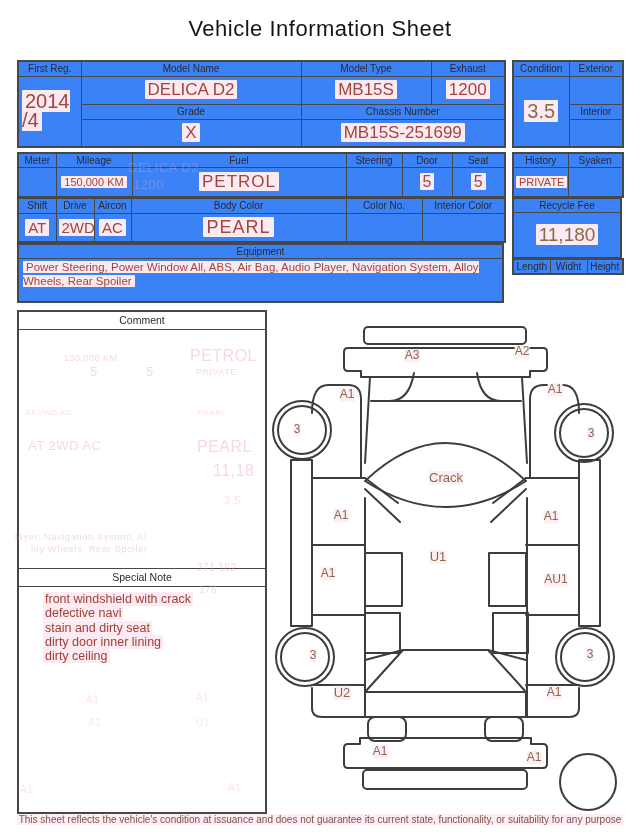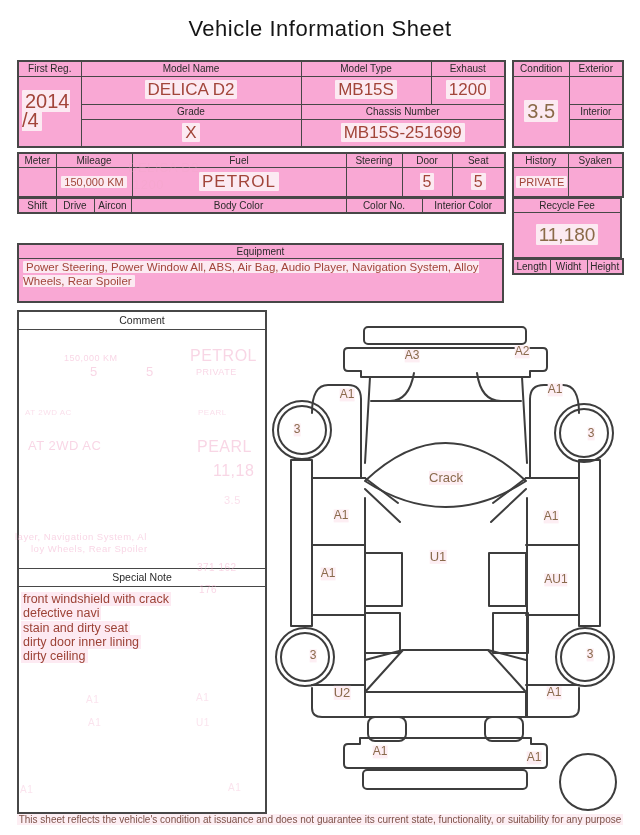--- a/index.html
+++ b/index.html
@@ -4,21 +4,21 @@
 <style>
   html,body{margin:0;padding:0;}
   body{
     width:640px;height:835px;position:relative;background:#ffffff;
     font-family:"Liberation Sans", sans-serif;color:#222;overflow:hidden;
   }
   .title{
     position:absolute;top:16px;left:0;width:640px;text-align:center;
     font-size:22px;color:#151515;letter-spacing:.5px;
   }
-  table{border-collapse:collapse;table-layout:fixed;position:absolute;background:#f9a8d4;}
+  table{border-collapse:collapse;table-layout:fixed;position:absolute;background:#3b82f6;}
   table, td, th{border:1px solid #474747;}
   table{border-width:2px;}
   th{font-weight:normal;font-size:10px;color:#2a2a2a;padding:1px 2px;white-space:nowrap;overflow:hidden;}
   td{padding:0 2px;text-align:center;vertical-align:middle;overflow:hidden;white-space:nowrap;}
   .hr{height:15px;}
   .vr{height:28px;}
   .red{color:#a2453a;}
   .brown{color:#8b6a48;}
   .hl{background:#fceaf2;padding:0 3px;border-radius:1px;}
   .v-lg{font-size:17px;}
@@ -30,21 +30,21 @@
   
   .bigbox{
     position:absolute;left:17px;top:310px;width:246px;height:500px;
     border:2px solid #474747;background:#fff;
   }
   .box-head{
     text-align:center;font-size:10.5px;color:#2a2a2a;padding:2px 0 3px 0;
     border-bottom:1.5px solid #474747;
   }
   .note-divider{position:absolute;left:0;top:256px;width:100%;border-top:1.5px solid #474747;background:#fff;}
-  .note-text{padding:5px 2px;font-size:12.5px;line-height:1.14;color:#9c4236;text-align:left;}
+  .note-text{padding:5px 24px;font-size:12.5px;line-height:1.14;color:#9c4236;text-align:left;}
   .note-line span{background:#fdeaf2;padding:0 2px;}
   
   #ghost-layer{position:absolute;left:0;top:0;width:640px;height:835px;pointer-events:none;z-index:2;}
   .ghost{position:absolute;color:#f1a5c7;opacity:.45;white-space:nowrap;letter-spacing:.5px;}
   
   #diagram{position:absolute;left:268px;top:313px;z-index:1;}
   #dlabels{position:absolute;left:0;top:0;width:640px;height:835px;pointer-events:none;z-index:3;}
   .dlabel{
     position:absolute;transform:translate(-50%,-50%);color:#8a6a4c;
     background:#fdeef3;padding:0 0;line-height:1.1;white-space:nowrap;
@@ -153,20 +153,28 @@
       <col style="width:83px">
     </colgroup>
   <tbody>
       <tr class="hr">
     <th>Shift</th>
     <th>Drive</th>
     <th>Aircon</th>
     <th>Body Color</th>
     <th>Color No.</th>
     <th>Interior Color</th>
+  </tr>
+  <tr style="height:29px;">
+    <td class="red v-md"><span class="hl">AT</span></td>
+    <td class="red v-md"><span class="hl">2WD</span></td>
+    <td class="red v-md"><span class="hl">AC</span></td>
+    <td class="red" style="font-size:18px;letter-spacing:1px;"><span class="hl">PEARL</span></td>
+    <td></td>
+    <td></td>
   </tr>
 </tbody>
   </table>
 
 <table style="left:17px;top:243px;width:487px;">
   <tbody>
       <tr style="height:14px;">
     <th>Equipment</th>
   </tr>
   <tr style="height:43px;">

